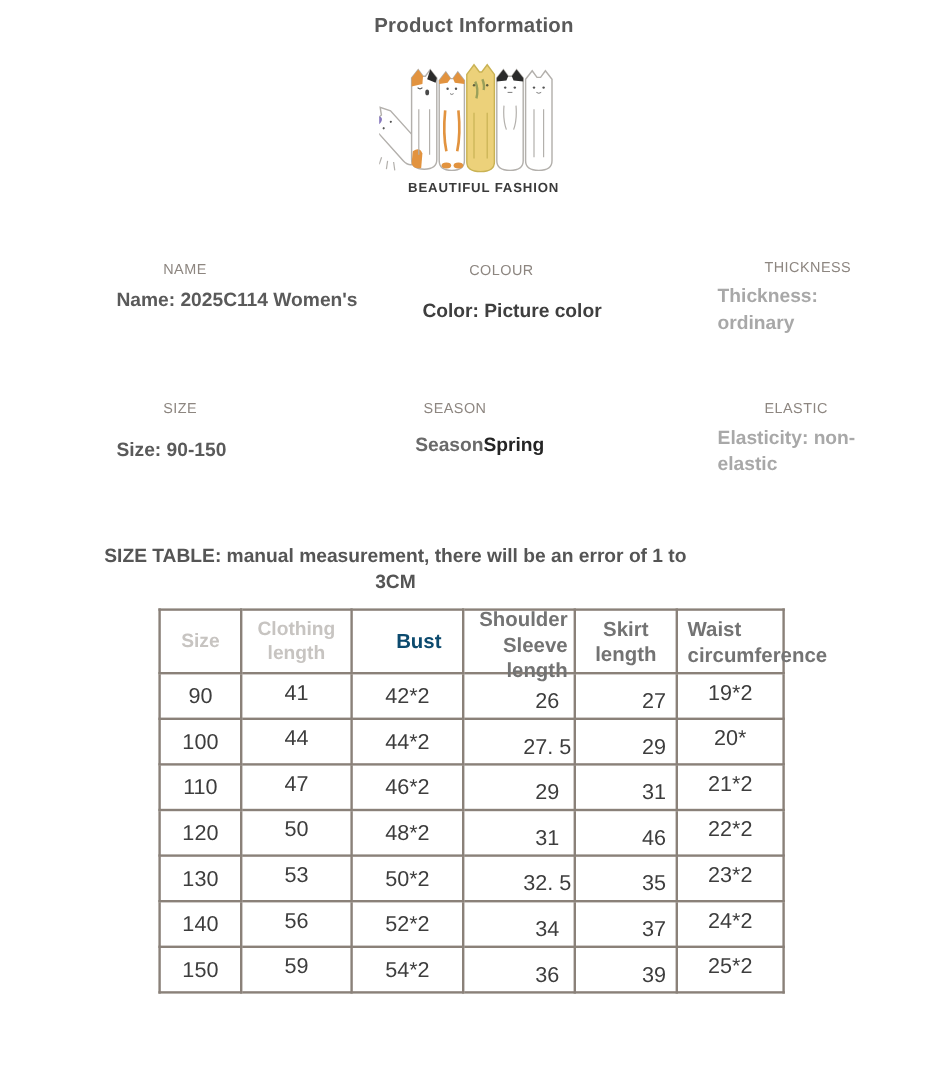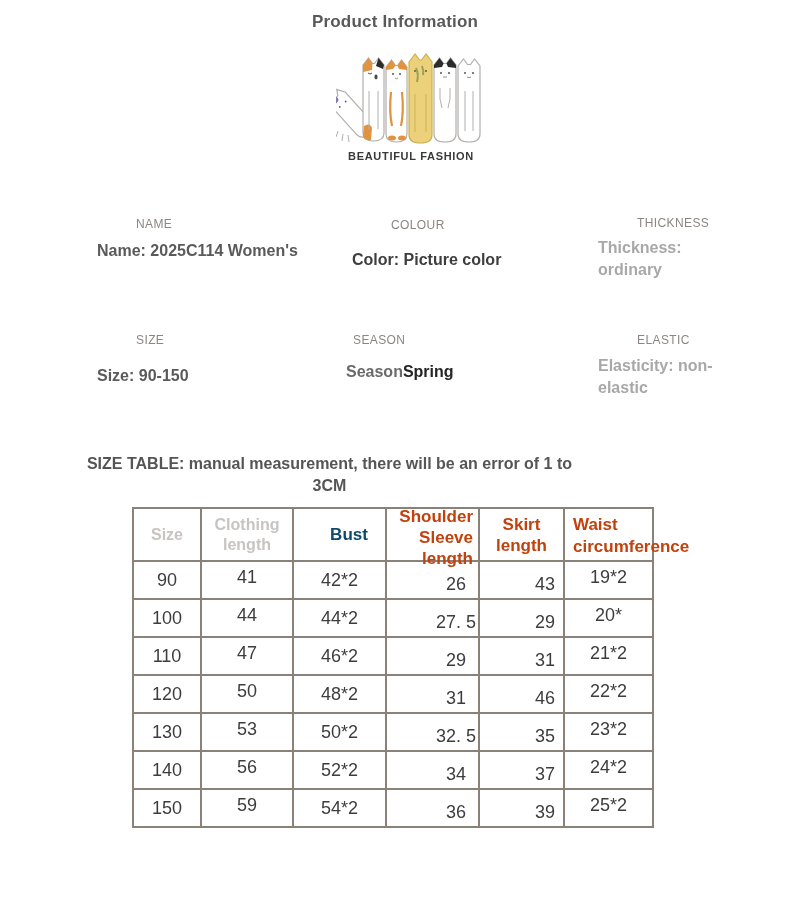--- a/index.html
+++ b/index.html
@@ -8,21 +8,21 @@
     position:relative; width:790px; height:900px; background:#ffffff;
     font-family:"Liberation Sans", sans-serif; overflow:hidden;
   }
 
   
   .page-title {
     position:absolute; top:12px; left:0; width:100%; margin:0;
     text-align:center; font-size:17px; font-weight:bold; color:#595959;
     letter-spacing:0.2px;
   }
-  .logo { position:absolute; left:336px; top:46px; width:150px; text-align:center; }
+  .logo { position:absolute; left:316px; top:46px; width:150px; text-align:right; }
   .brand-name {
     font-size:11px; font-weight:600; color:#3a3a3a; letter-spacing:0.7px;
     margin-top:0px;
   }
 
   
   .info-cell { position:absolute; }
   .label { font-size:12px; color:#8d8680; letter-spacing:0.4px;margin-left:39px; }
   .value { font-weight:bold; font-size:16px; line-height:22px; }
   .v-dark   { color:#5a5a5a; }
@@ -53,21 +53,21 @@
 
   
   table.size-table {
     position:absolute; left:132px; top:507px;
     border-collapse:collapse; table-layout:fixed;
   }
   .size-table th, .size-table td { border:2px solid #8a8179; padding:0; }
   .size-table thead tr { height:53px; }
   .size-table tbody tr { height:38px; }
   .size-table th {
-    font-size:17px; font-weight:bold; color:#c2410c;
+    font-size:17px; font-weight:bold; color:#737373;
     text-align:center; vertical-align:middle; position:relative;
     overflow:visible;
   }
   .size-table th.h-light { color:#c7c4c1; font-size:16px; }
   .size-table th.h-bust  { color:#0c4a6e;padding-left:19px; }
   .h-clothing .inner { width:82px; margin:0 auto; line-height:20px; }
   .h-shoulder .inner {
     position:absolute; top:-3px; right:5px; width:86px;
     text-align:right; line-height:21px; z-index:2;
   }
@@ -209,21 +209,21 @@
             <div class="inner">Waist circumference</div>
           </th>
       </tr>
     </thead>
     <tbody>
       <tr>
         <td>90</td>
         <td>41</td>
         <td>42*2</td>
         <td>26</td>
-        <td>43</td>
+        <td>27</td>
         <td>19*2</td>
       </tr>
       <tr>
         <td>100</td>
         <td>44</td>
         <td>44*2</td>
         <td>27. 5</td>
         <td>29</td>
         <td>20*</td>
       </tr>

